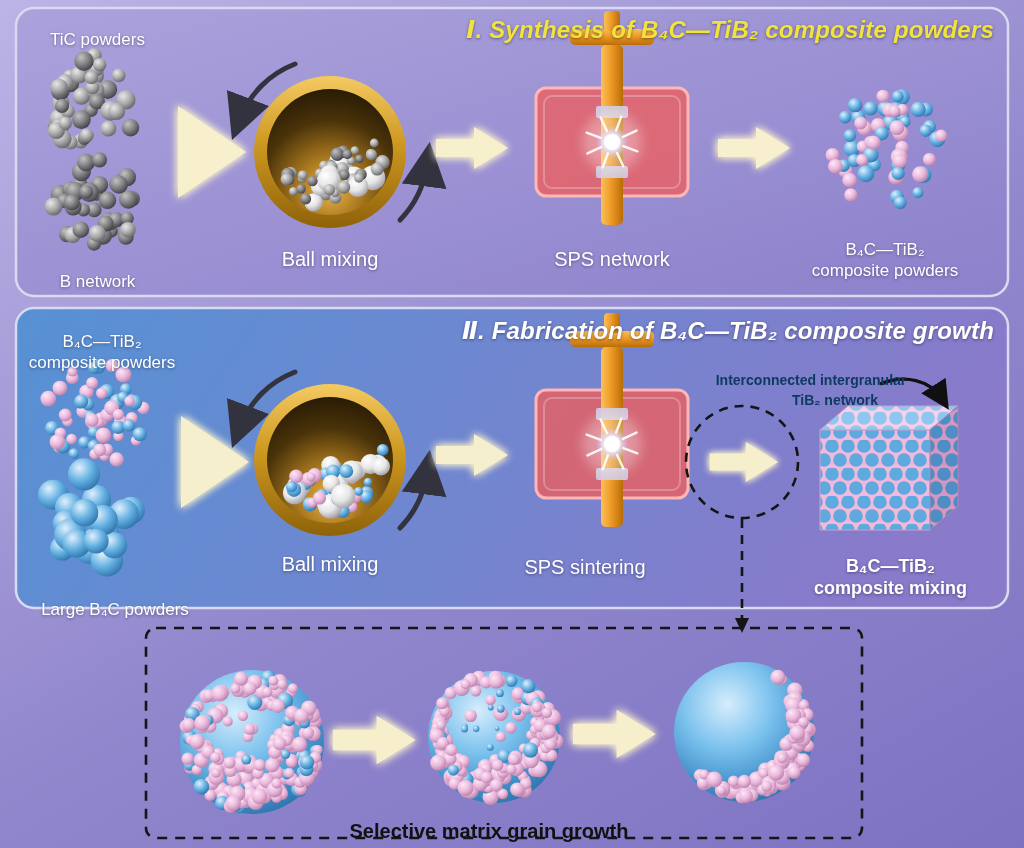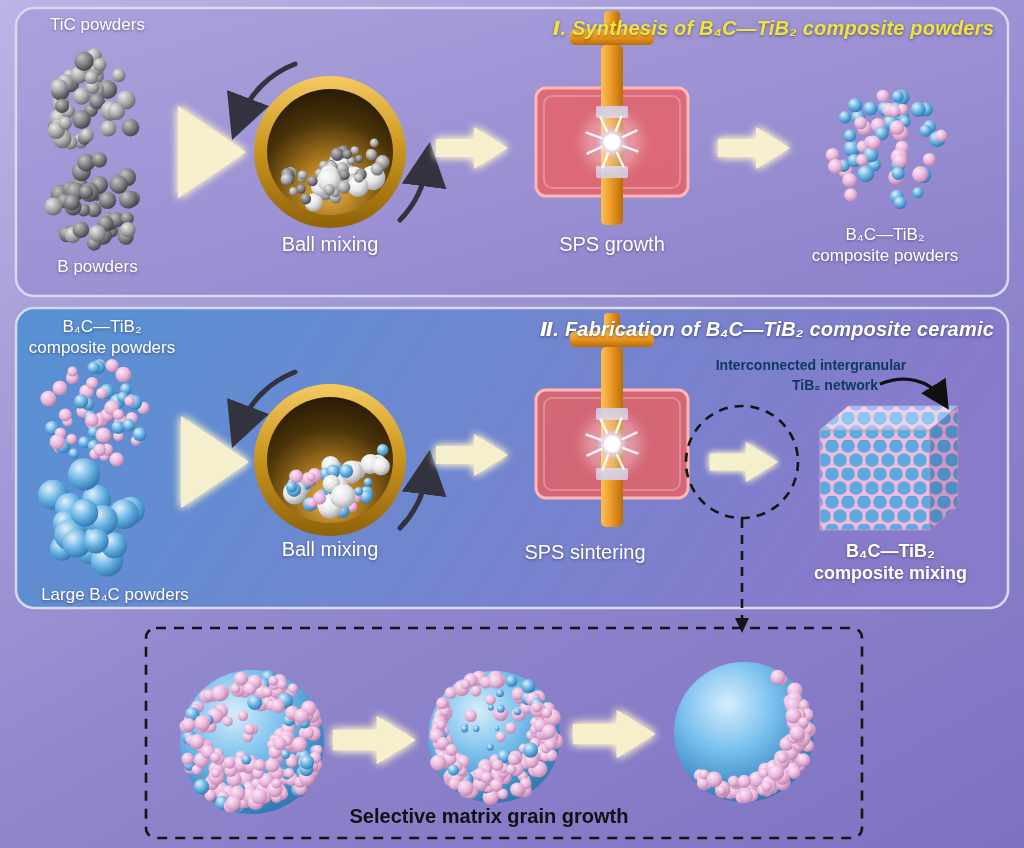--- a/index.html
+++ b/index.html
@@ -5,26 +5,26 @@
   *{box-sizing:border-box}
   html,body{margin:0;padding:0}
   body{
     width:1024px;height:848px;position:relative;overflow:hidden;
     background:linear-gradient(150deg,#bcb3e6 0%,#a59cd8 30%,#9187cd 55%,#7d72c2 100%);
     font-family:"Liberation Sans","DejaVu Sans",sans-serif;
   }
   #art{position:absolute;left:0;top:0}
   .lbl{
     position:absolute;text-align:center;color:var(--label-text,#ffffff);
-    font-size:17px;line-height:1.25;text-shadow:0 1px 3px rgba(20,20,40,.45);
+    font-size:17px;line-height:1.25;text-shadow:0 1px 3px rgba(20,20,40,.45);margin-top:15px;
   }
   .bold{font-weight:400;font-size:20px}
   .cer{font-weight:700;font-size:18px}
   .title{
-    position:absolute;font-style:italic;font-weight:700;font-size:20px;
+    position:absolute;font-style:italic;font-weight:700;font-size:24px;
     text-shadow:0 1px 3px rgba(20,20,40,.5);letter-spacing:.2px;white-space:nowrap;
   }
   .navy{color:var(--network-text,#0d3a60);font-weight:700;font-size:14px;text-shadow:none}
   .black{color:var(--caption-text,#111111);font-weight:700;font-size:20px;text-shadow:none}
 </style>
 </head>
 <body>
 
 <svg id="art" width="1024" height="848" viewBox="0 0 1024 848">
   <defs>
@@ -1019,27 +1019,27 @@
   <path d="M 880,384 C 905,374 930,380 942,399" fill="none" stroke="#101010" stroke-width="3.2" marker-end="url(#mB)"></path>
 
   <circle cx="742" cy="462" r="56" fill="none" stroke="#151515" stroke-width="2.6" stroke-dasharray="9 7"></circle>
   <line x1="742" y1="519" x2="742" y2="620" stroke="#151515" stroke-width="2.6" stroke-dasharray="9 7"></line>
   <polygon points="735,618 749,618 742,633" fill="#151515"></polygon>
   <rect x="146" y="628" width="716" height="210" rx="10" fill="none" stroke="#151515" stroke-width="2.6" stroke-dasharray="10 8"></rect>
 </svg>
 
 <div class="lbl" style="left:20px;top:14px;width:155px">TiC powders</div>
 <div class="title" style="right:30px;top:16px;color:var(--title1-text,#f2e33c)">Ⅰ. Synthesis of B₄C—TiB₂ composite powders</div>
-<div class="lbl" style="left:25px;top:256px;width:145px">B powders</div>
+<div class="lbl" style="left:25px;top:256px;width:145px">B network</div>
 <div class="lbl bold" style="left:245px;top:232px;width:170px">Ball mixing</div>
-<div class="lbl bold" style="left:527px;top:232px;width:170px">SPS growth</div>
+<div class="lbl bold" style="left:527px;top:232px;width:170px">SPS network</div>
 <div class="lbl" style="left:795px;top:224px;width:180px">B₄C—TiB₂</div>
 <div class="lbl" style="left:795px;top:245px;width:180px">composite powders</div>
 
-<div class="title" style="right:30px;top:317px;color:var(--title2-text,#ffffff)">Ⅱ. Fabrication of B₄C—TiB₂ composite ceramic</div>
+<div class="title" style="right:30px;top:317px;color:var(--title2-text,#ffffff)">Ⅱ. Fabrication of B₄C—TiB₂ composite growth</div>
 <div class="lbl" style="left:12px;top:316px;width:180px">B₄C—TiB₂</div>
 <div class="lbl" style="left:12px;top:337px;width:180px">composite powders</div>
 <div class="lbl" style="left:20px;top:584px;width:190px">Large B₄C powders</div>
 <div class="lbl bold" style="left:245px;top:537px;width:170px">Ball mixing</div>
 <div class="lbl bold" style="left:500px;top:540px;width:170px">SPS sintering</div>
 <div class="lbl navy" style="left:686px;top:357px;width:250px">Interconnected intergranular</div>
 <div class="lbl navy" style="left:710px;top:377px;width:250px">TiB₂ network</div>
 <div class="lbl cer" style="left:793px;top:540px;width:195px">B₄C—TiB₂</div>
 <div class="lbl cer" style="left:793px;top:562px;width:195px">composite mixing</div>
 

